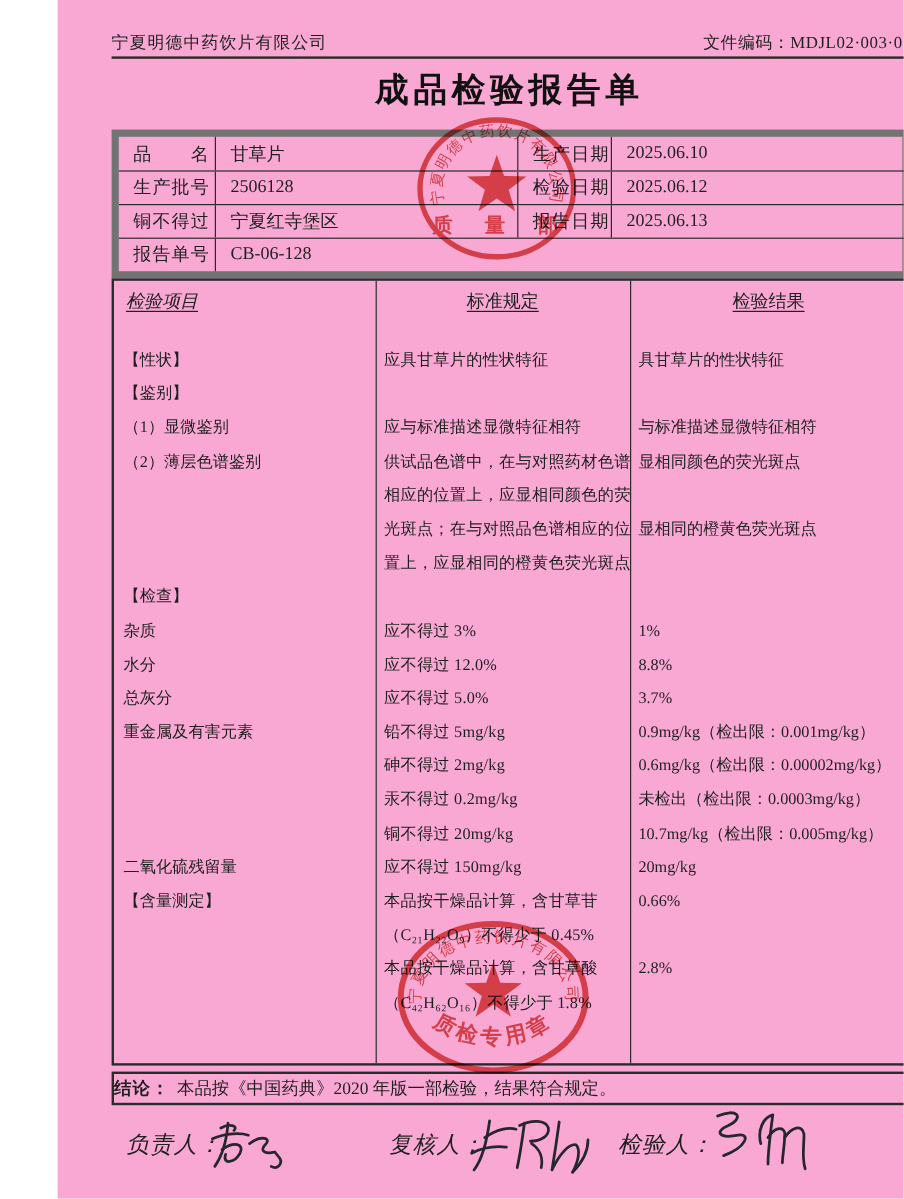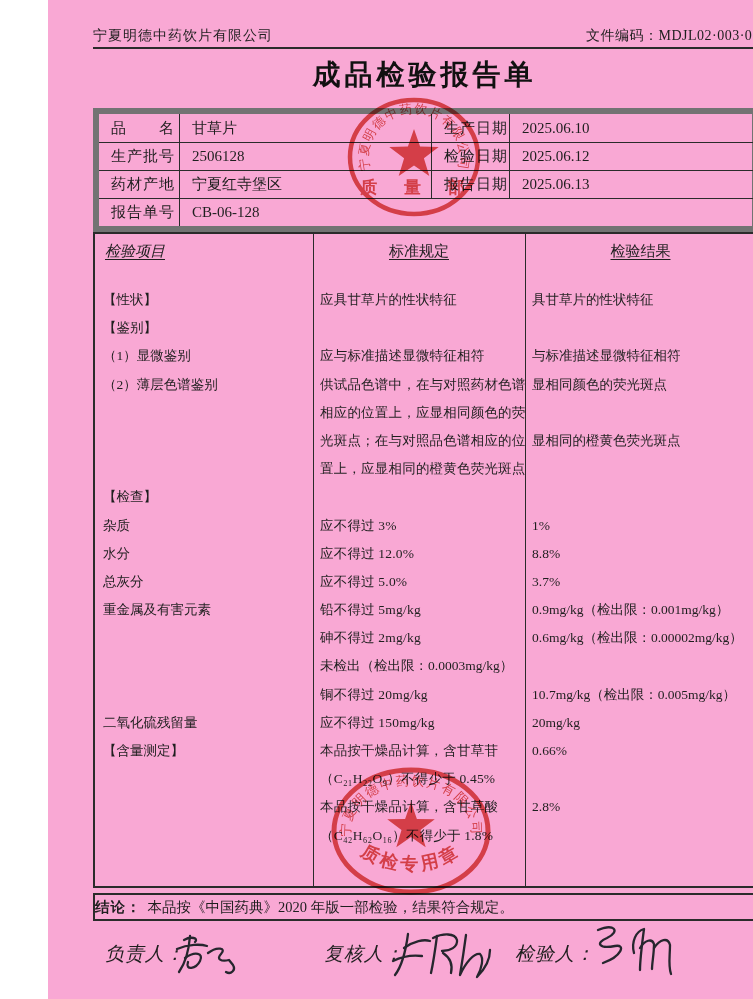--- a/index.html
+++ b/index.html
@@ -78,21 +78,21 @@
       <div class="info-cell info-label">生产日期</div>
       <div class="info-cell">2025.06.10</div>
     </div>
     <div class="info-row">
       <div class="info-cell info-label">生产批号</div>
       <div class="info-cell">2506128</div>
       <div class="info-cell info-label">检验日期</div>
       <div class="info-cell">2025.06.12</div>
     </div>
     <div class="info-row">
-      <div class="info-cell info-label">药材产地</div>
+      <div class="info-cell info-label">铜不得过</div>
       <div class="info-cell">宁夏红寺堡区</div>
       <div class="info-cell info-label">报告日期</div>
       <div class="info-cell">2025.06.13</div>
     </div>
     <div class="info-row span">
       <div class="info-cell info-label">报告单号</div>
       <div class="info-cell">CB-06-128</div>
     </div>
   </div>
 
@@ -165,20 +165,21 @@
           <span class="c c2">铅不得过 5mg/kg</span>
           <span class="c c3">0.9mg/kg（检出限：0.001mg/kg）</span>
         </div>
       <div class="mt-line">
           <span class="c"></span>
           <span class="c c2">砷不得过 2mg/kg</span>
           <span class="c c3">0.6mg/kg（检出限：0.00002mg/kg）</span>
         </div>
       <div class="mt-line">
           <span class="c"></span>
+          <span class="c c2">汞不得过 0.2mg/kg</span>
           <span class="c c3">未检出（检出限：0.0003mg/kg）</span>
         </div>
       <div class="mt-line">
           <span class="c"></span>
           <span class="c c2">铜不得过 20mg/kg</span>
           <span class="c c3">10.7mg/kg（检出限：0.005mg/kg）</span>
         </div>
       <div class="mt-line">
           <span class="c">二氧化硫残留量</span>
           <span class="c c2">应不得过 150mg/kg</span>

